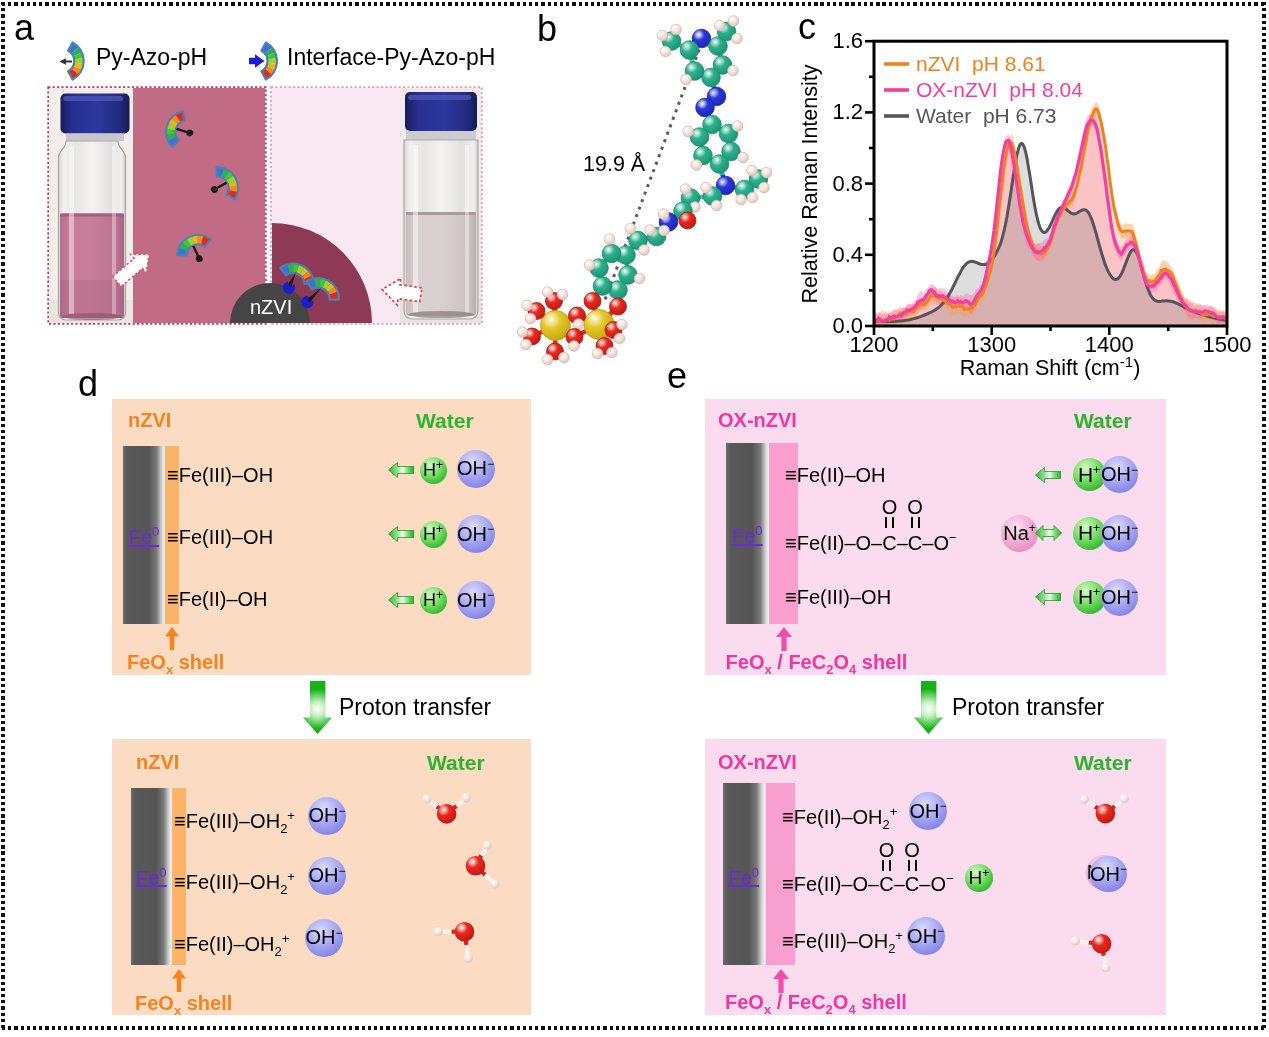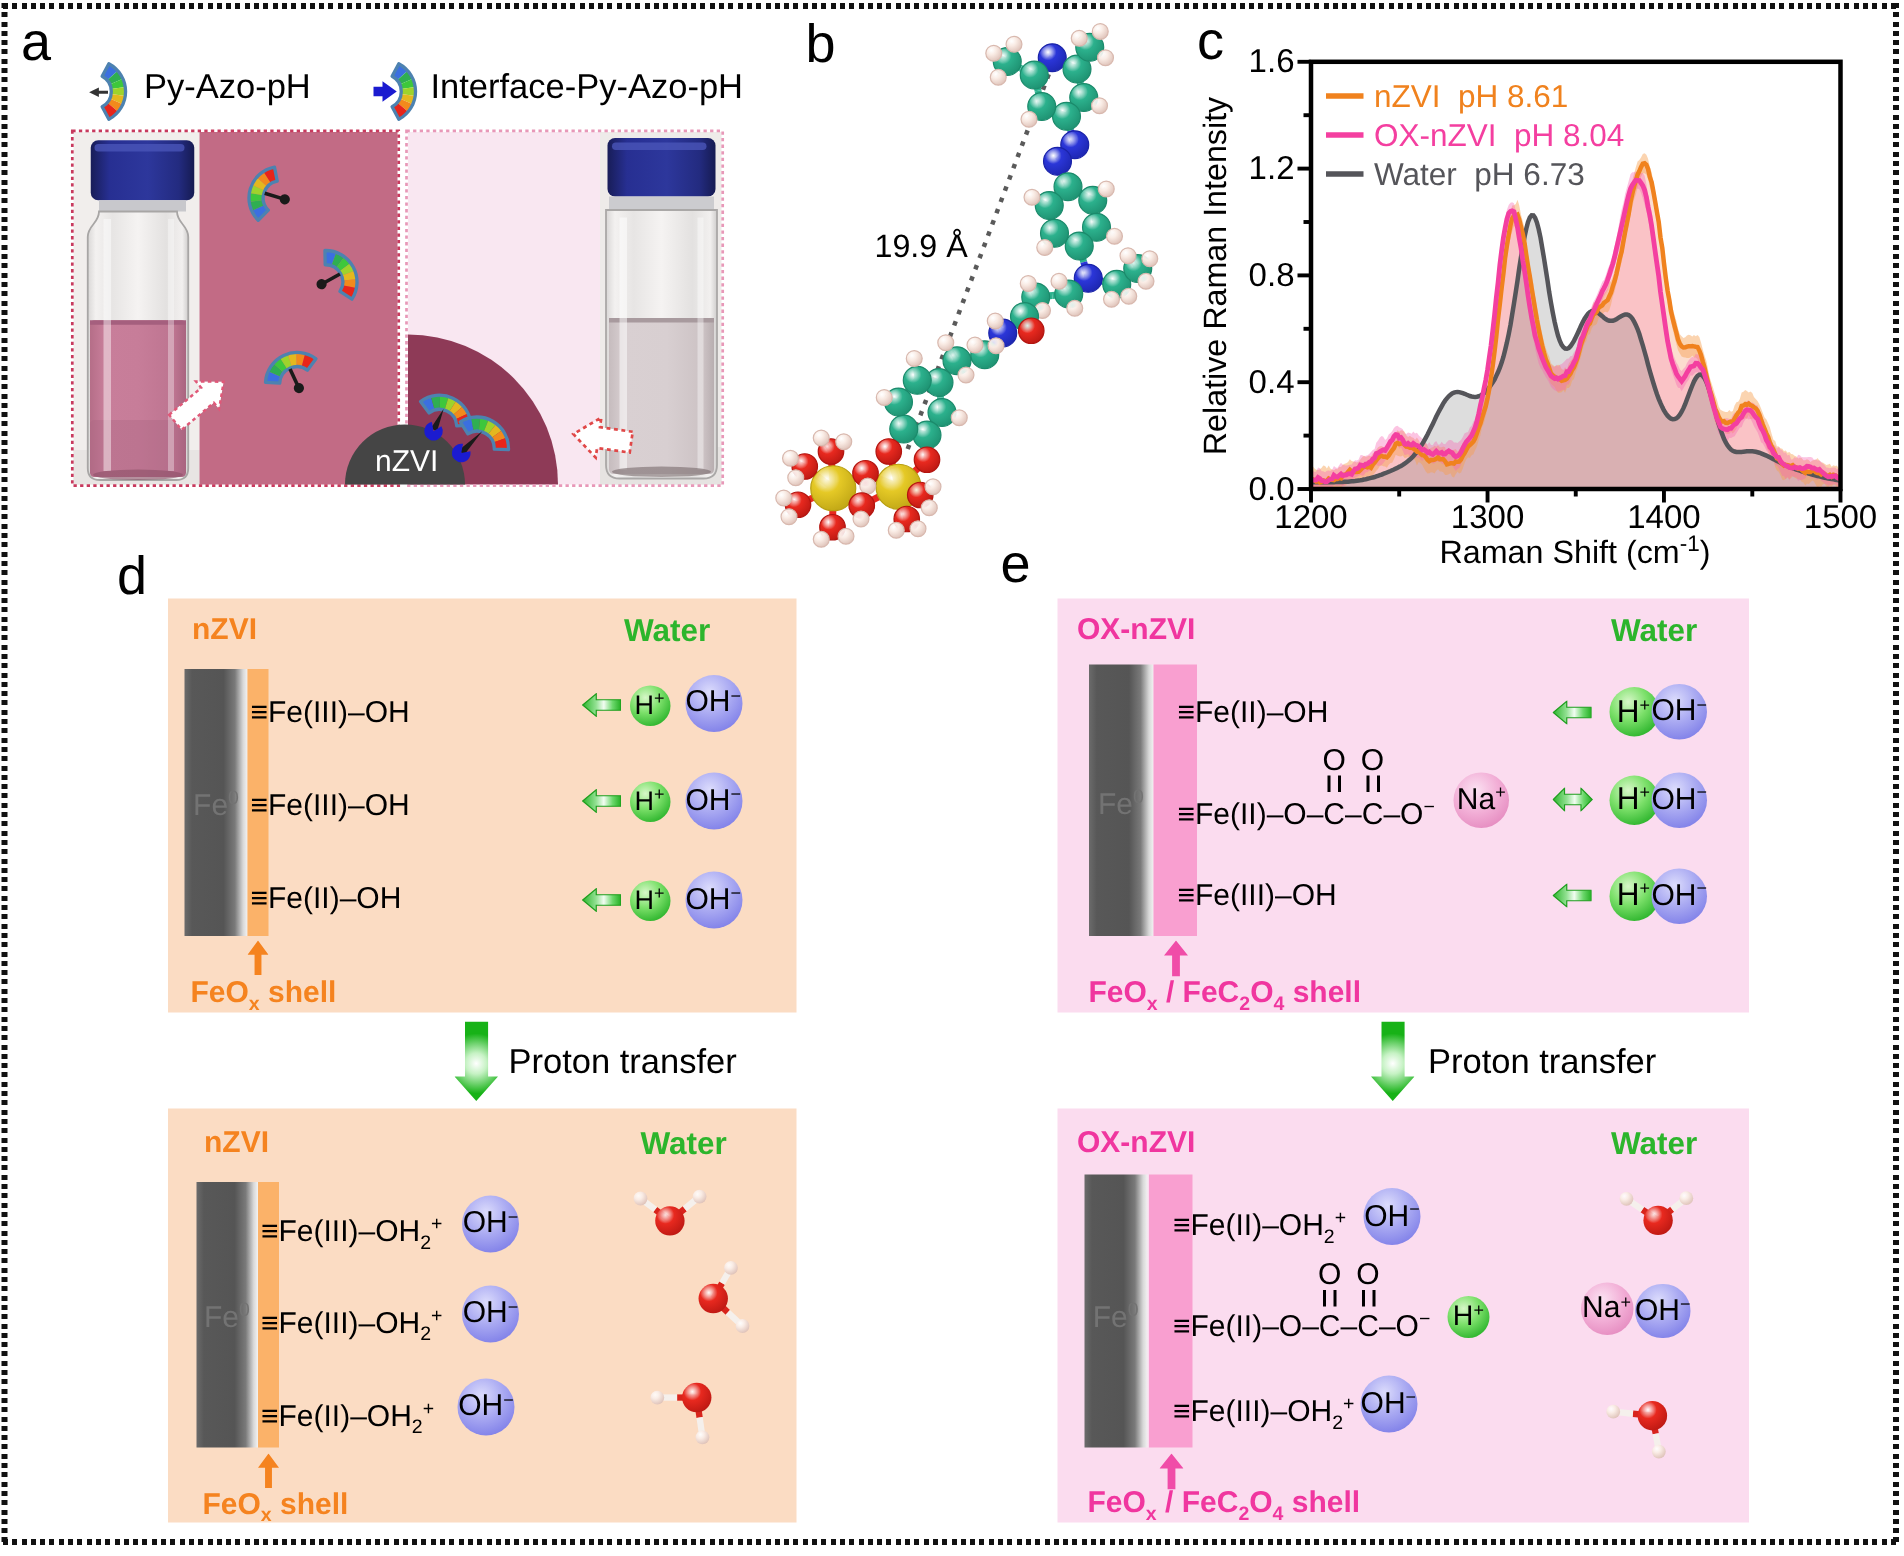--- a/index.html
+++ b/index.html
@@ -10,24 +10,24 @@
 .bh { height:4.2px; background-image:repeating-linear-gradient(90deg,#111 0,#111 3.3px,transparent 3.3px,transparent 6.2px); }
 .bv { width:4.2px; background-image:repeating-linear-gradient(180deg,#111 0,#111 3.3px,transparent 3.3px,transparent 6.2px); }
 .box { position:absolute; }
 .rowtxt { position:absolute; font-size:20px; color:#000; white-space:nowrap; line-height:26px; height:26px;text-align:center; }
 .rowtxt sub { font-size:13px; }
 .rowtxt sup { font-size:13px; }
 .sphere { position:absolute; border-radius:50%; display:flex; align-items:center; justify-content:center; font-size:19px; color:#000; white-space:nowrap; }
 .sphere sup { font-size:12px; margin-top:-10px; }
 .hplus { background:radial-gradient(circle at 38% 30%, #d7f7c8 0%, #7ce06a 40%, #2cb42c 80%, #1f9e20 100%); }
 .ohm { background:radial-gradient(circle at 42% 30%, #dcdcfc 0%, #aaaaf2 42%, #7f7fe8 82%, #6f6fde 100%); }
-.nap { background:radial-gradient(circle at 40% 32%, #fbe2f2 0%, #f2aed6 45%, #de79b4 100%); }
+.nap { background:radial-gradient(circle at 40% 32%, #fbe2f2 0%, #f2aed6 45%, #de79b4 100%);margin-left:32px; }
 .blab { position:absolute; font-weight:bold; font-size:20px; line-height:1; white-space:nowrap; }
 .blab sub { font-size:13px; }
-.fe0 { position:absolute; color:#737373; font-size:20px; }
+.fe0 { position:absolute; color:#6d28d9; font-size:20px;text-decoration:underline; }
 .fe0 sup { font-size:13px; }
 .dbond { position:absolute; width:9px; height:11px; border-left:2px solid #000; border-right:2px solid #000; }
 </style>
 </head>
 <body>
 
 <div class="bline bh" style="left:2px;top:1.6px;width:1264px;"></div>
 <div class="bline bh" style="left:2px;top:1025.6px;width:1264px;"></div>
 <div class="bline bv" style="left:0.6px;top:2px;height:1028px;"></div>
 <div class="bline bv" style="left:1261.8px;top:2px;height:1028px;"></div>

